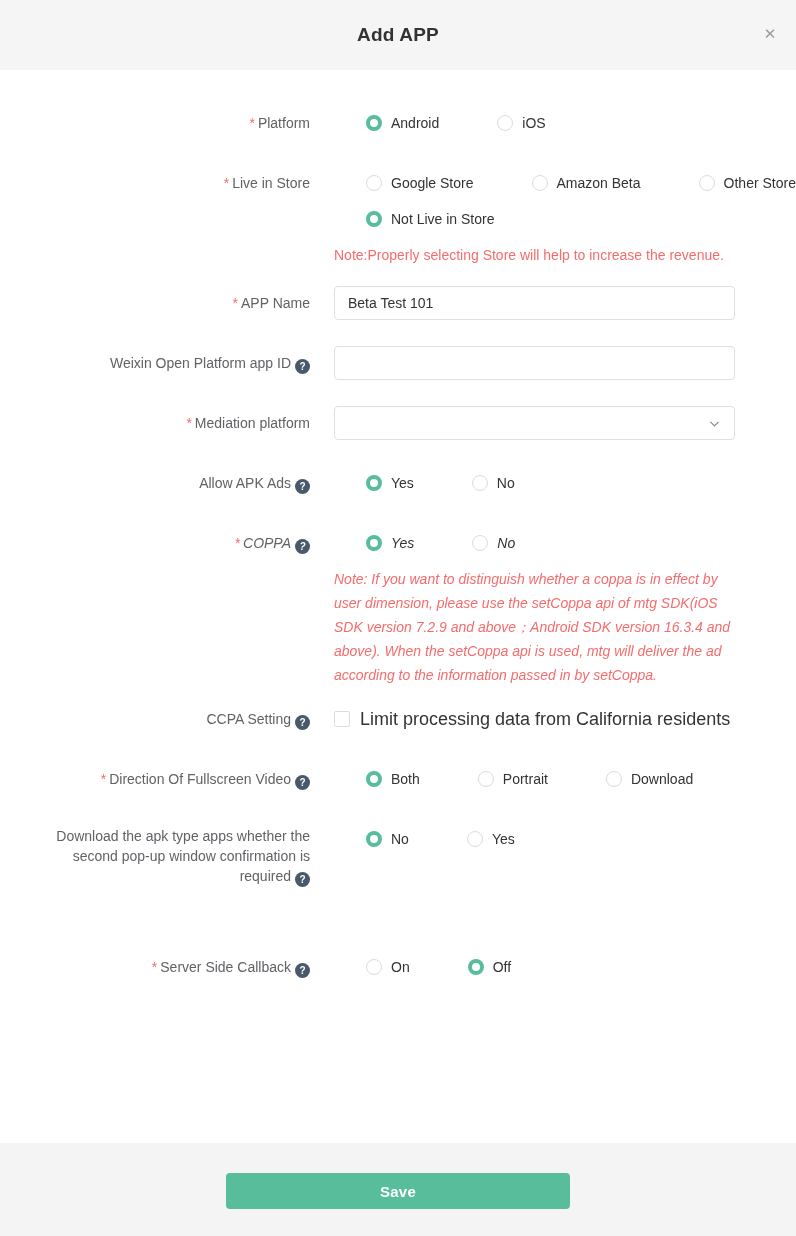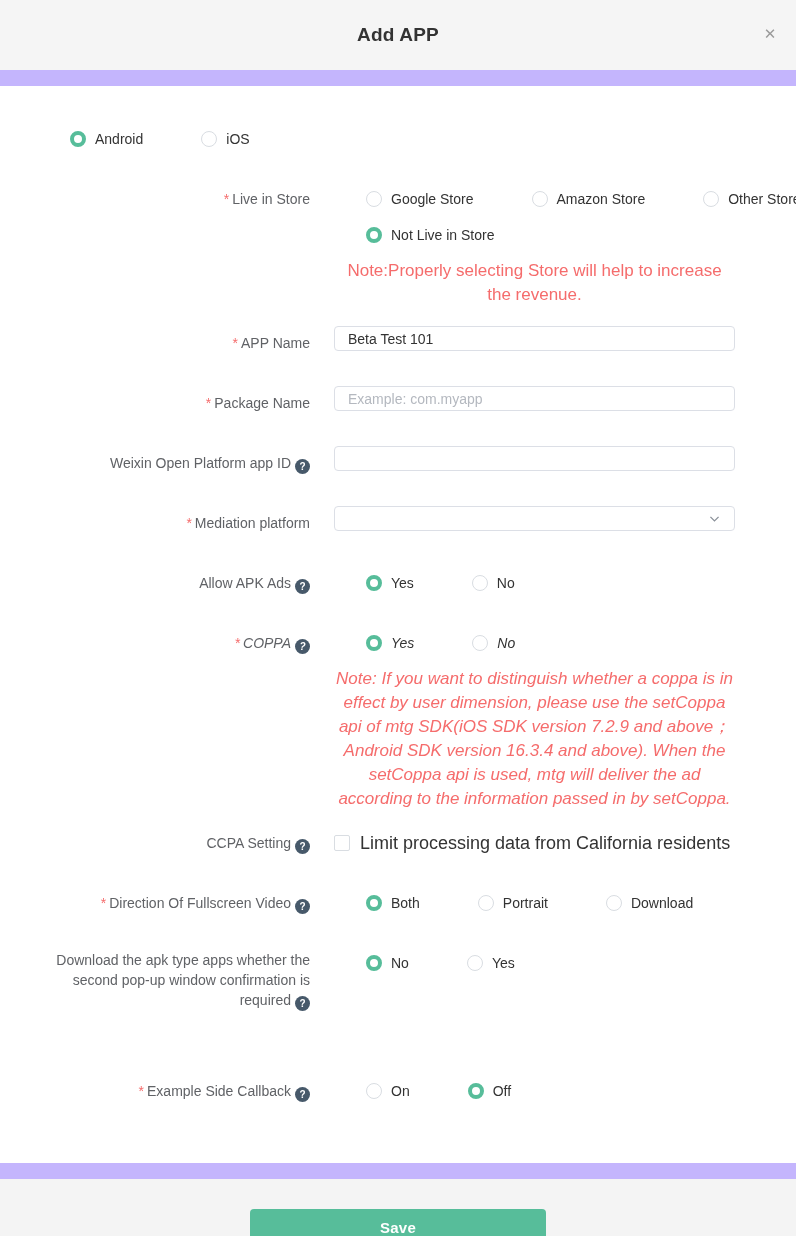--- a/index.html
+++ b/index.html
@@ -1,21 +1,21 @@
 <!DOCTYPE html>
 <html><head>
 <meta charset="utf-8">
 <style>
   * { margin:0; padding:0; box-sizing:border-box; }
   html,body { width:796px; }
   body {
     font-family:"Liberation Sans","DejaVu Sans",sans-serif;
     background:#fff; color:#333; width:796px; height:1236px; position:relative;
   }
-  .dialog { width:796px; height:1236px; display:flex; flex-direction:column; background:#c4b5fd;gap:16px; }
+  .dialog { width:796px; height:1236px; display:flex; flex-direction:column; background:#c2410c; }
 
   
   .dlg-header {
     background:#f5f5f5; height:70px; flex:none;
     display:flex; align-items:center; justify-content:center; position:relative;
   }
   .dlg-title { font-size:19px; font-weight:700; color:#333; letter-spacing:.2px; }
   .dlg-close {
     position:absolute; right:16px; top:24px; width:20px; height:20px;
     color:#9a9a9a; font-size:15px; line-height:20px; text-align:center;
@@ -44,25 +44,25 @@
   .radio-item { display:flex; align-items:center; margin-right:26px; cursor:pointer;padding-left:32px; }
   .radio-item:last-child { margin-right:0;justify-content:space-between; }
   .radio-circle {
     width:16px; height:16px; border-radius:50%; background:#fff;
     border:1px solid #d9dde2; flex:none; margin-right:9px;
   }
   .radio-circle.selected { border:4.5px solid #57bd9a; }
   .radio-text { font-size:14px; color:#333; white-space:nowrap; }
 
   
-  .note { color:#f56c6c; font-size:17px; line-height:24px; margin-top:7px;text-align:center; }
+  .note { color:#f56c6c; font-size:14px; line-height:24px; margin-top:7px; }
 
   
   .text-input, .select-box {
-    width:401px; height:25px; border:1px solid #dcdfe6; border-radius:4px;
+    width:401px; height:34px; border:1px solid #dcdfe6; border-radius:4px;
     background:#fff; font-size:14px; color:#333; padding:0 13px;
     font-family:inherit; outline:none;
   }
   .text-input::placeholder { color:#b4b8bf; opacity:1; }
   .select-box { display:flex; align-items:center; justify-content:flex-end; cursor:pointer; }
   .chevron-icon { width:13px; height:13px; color:#8a9099; }
 
   
   .checkbox-row { display:flex; align-items:center; min-height:34px; cursor:pointer; }
   .checkbox-box {
@@ -76,38 +76,41 @@
   .sub-radio-row { margin-top:2px; }
   .row-coppa { margin-bottom:15px;font-style:italic; }
   .row-server { margin-top:63px; margin-bottom:0; }
 
   
   .dlg-footer {
     background:#f4f4f4; height:93px; flex:none;
     display:flex; justify-content:center; align-items:flex-start;
   }
   .save-button {
-    margin-top:30px; width:296px; height:36px; background:#57bd9a; color:#fff;
+    margin-top:30px; width:344px; height:36px; background:#57bd9a; color:#fff;
     border:none; border-radius:4px; font-size:15px; font-weight:700;
     font-family:inherit; cursor:pointer; letter-spacing:.3px;
   }
 </style>
 </head>
 <body>
 
 <div class="dialog">
 
   <div class="dlg-header">
     <div class="dlg-title">Add APP</div>
     <button class="dlg-close">✕</button>
   </div>
 
   <div class="dlg-body">
 
     <div class="row">
+      <div class="row-label">
+        <span class="req">*</span><span>Platform</span>
+      </div>
       <div class="row-control">
         <div class="radio-row">
             <label class="radio-item">
               <span class="radio-circle selected"></span>
               <span class="radio-text">Android</span>
             </label>
             <label class="radio-item">
               <span class="radio-circle"></span>
               <span class="radio-text">iOS</span>
             </label>
@@ -120,21 +123,21 @@
         <span class="req">*</span><span>Live in Store</span>
       </div>
       <div class="row-control">
         <div class="radio-row">
             <label class="radio-item">
               <span class="radio-circle"></span>
               <span class="radio-text">Google Store</span>
             </label>
             <label class="radio-item">
               <span class="radio-circle"></span>
-              <span class="radio-text">Amazon Store</span>
+              <span class="radio-text">Amazon Beta</span>
             </label>
             <label class="radio-item">
               <span class="radio-circle"></span>
               <span class="radio-text">Other Store</span>
             </label>
           </div>
         <div class="radio-row sub-radio-row">
             <label class="radio-item">
               <span class="radio-circle selected"></span>
               <span class="radio-text">Not Live in Store</span>
@@ -146,28 +149,20 @@
 
     <div class="row">
       <div class="row-label">
         <span class="req">*</span><span>APP Name</span>
       </div>
       <div class="row-control">
         <input class="text-input" type="text" value="Beta Test 101" style="">
       </div>
     </div>
 
-    <div class="row">
-      <div class="row-label">
-        <span class="req">*</span><span>Package Name</span>
-      </div>
-      <div class="row-control">
-        <input class="text-input" type="text" placeholder="Example: com.myapp" style="">
-      </div>
-    </div>
 
     <div class="row">
       <div class="row-label">
         <span>Weixin Open Platform app ID</span><span class="help-icon">?</span>
       </div>
       <div class="row-control">
         <input class="text-input" type="text" value="" style="">
       </div>
     </div>
 
@@ -269,21 +264,21 @@
             <label class="radio-item">
               <span class="radio-circle"></span>
               <span class="radio-text">Yes</span>
             </label>
           </div>
       </div>
     </div>
 
     <div class="row row-server">
       <div class="row-label">
-        <span class="req">*</span><span>Example Side Callback</span><span class="help-icon">?</span>
+        <span class="req">*</span><span>Server Side Callback</span><span class="help-icon">?</span>
       </div>
       <div class="row-control">
         <div class="radio-row">
             <label class="radio-item">
               <span class="radio-circle"></span>
               <span class="radio-text">On</span>
             </label>
             <label class="radio-item">
               <span class="radio-circle selected"></span>
               <span class="radio-text">Off</span>

